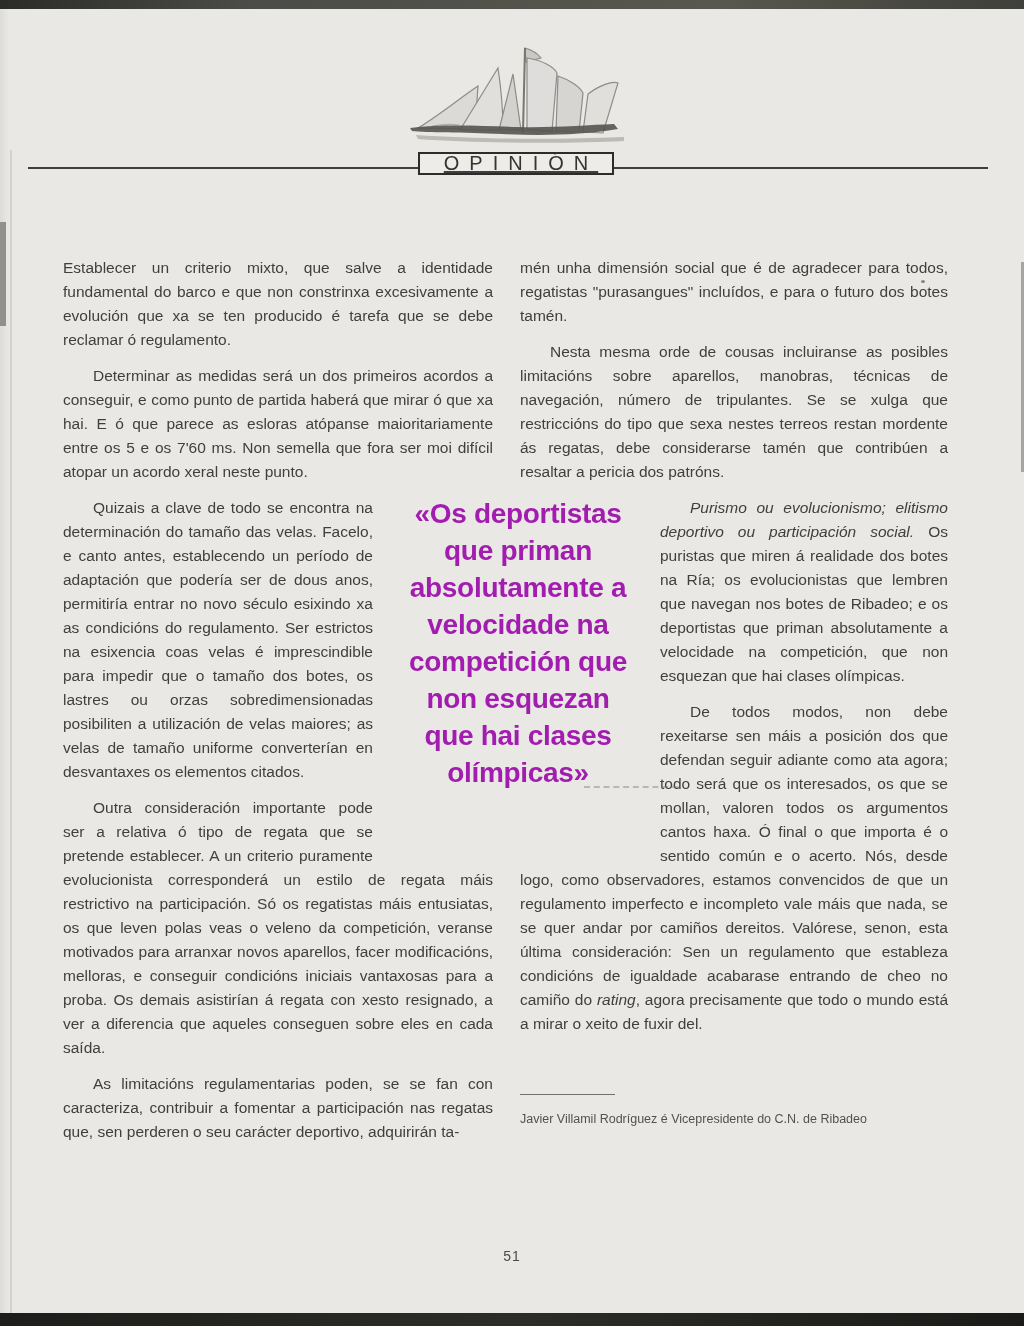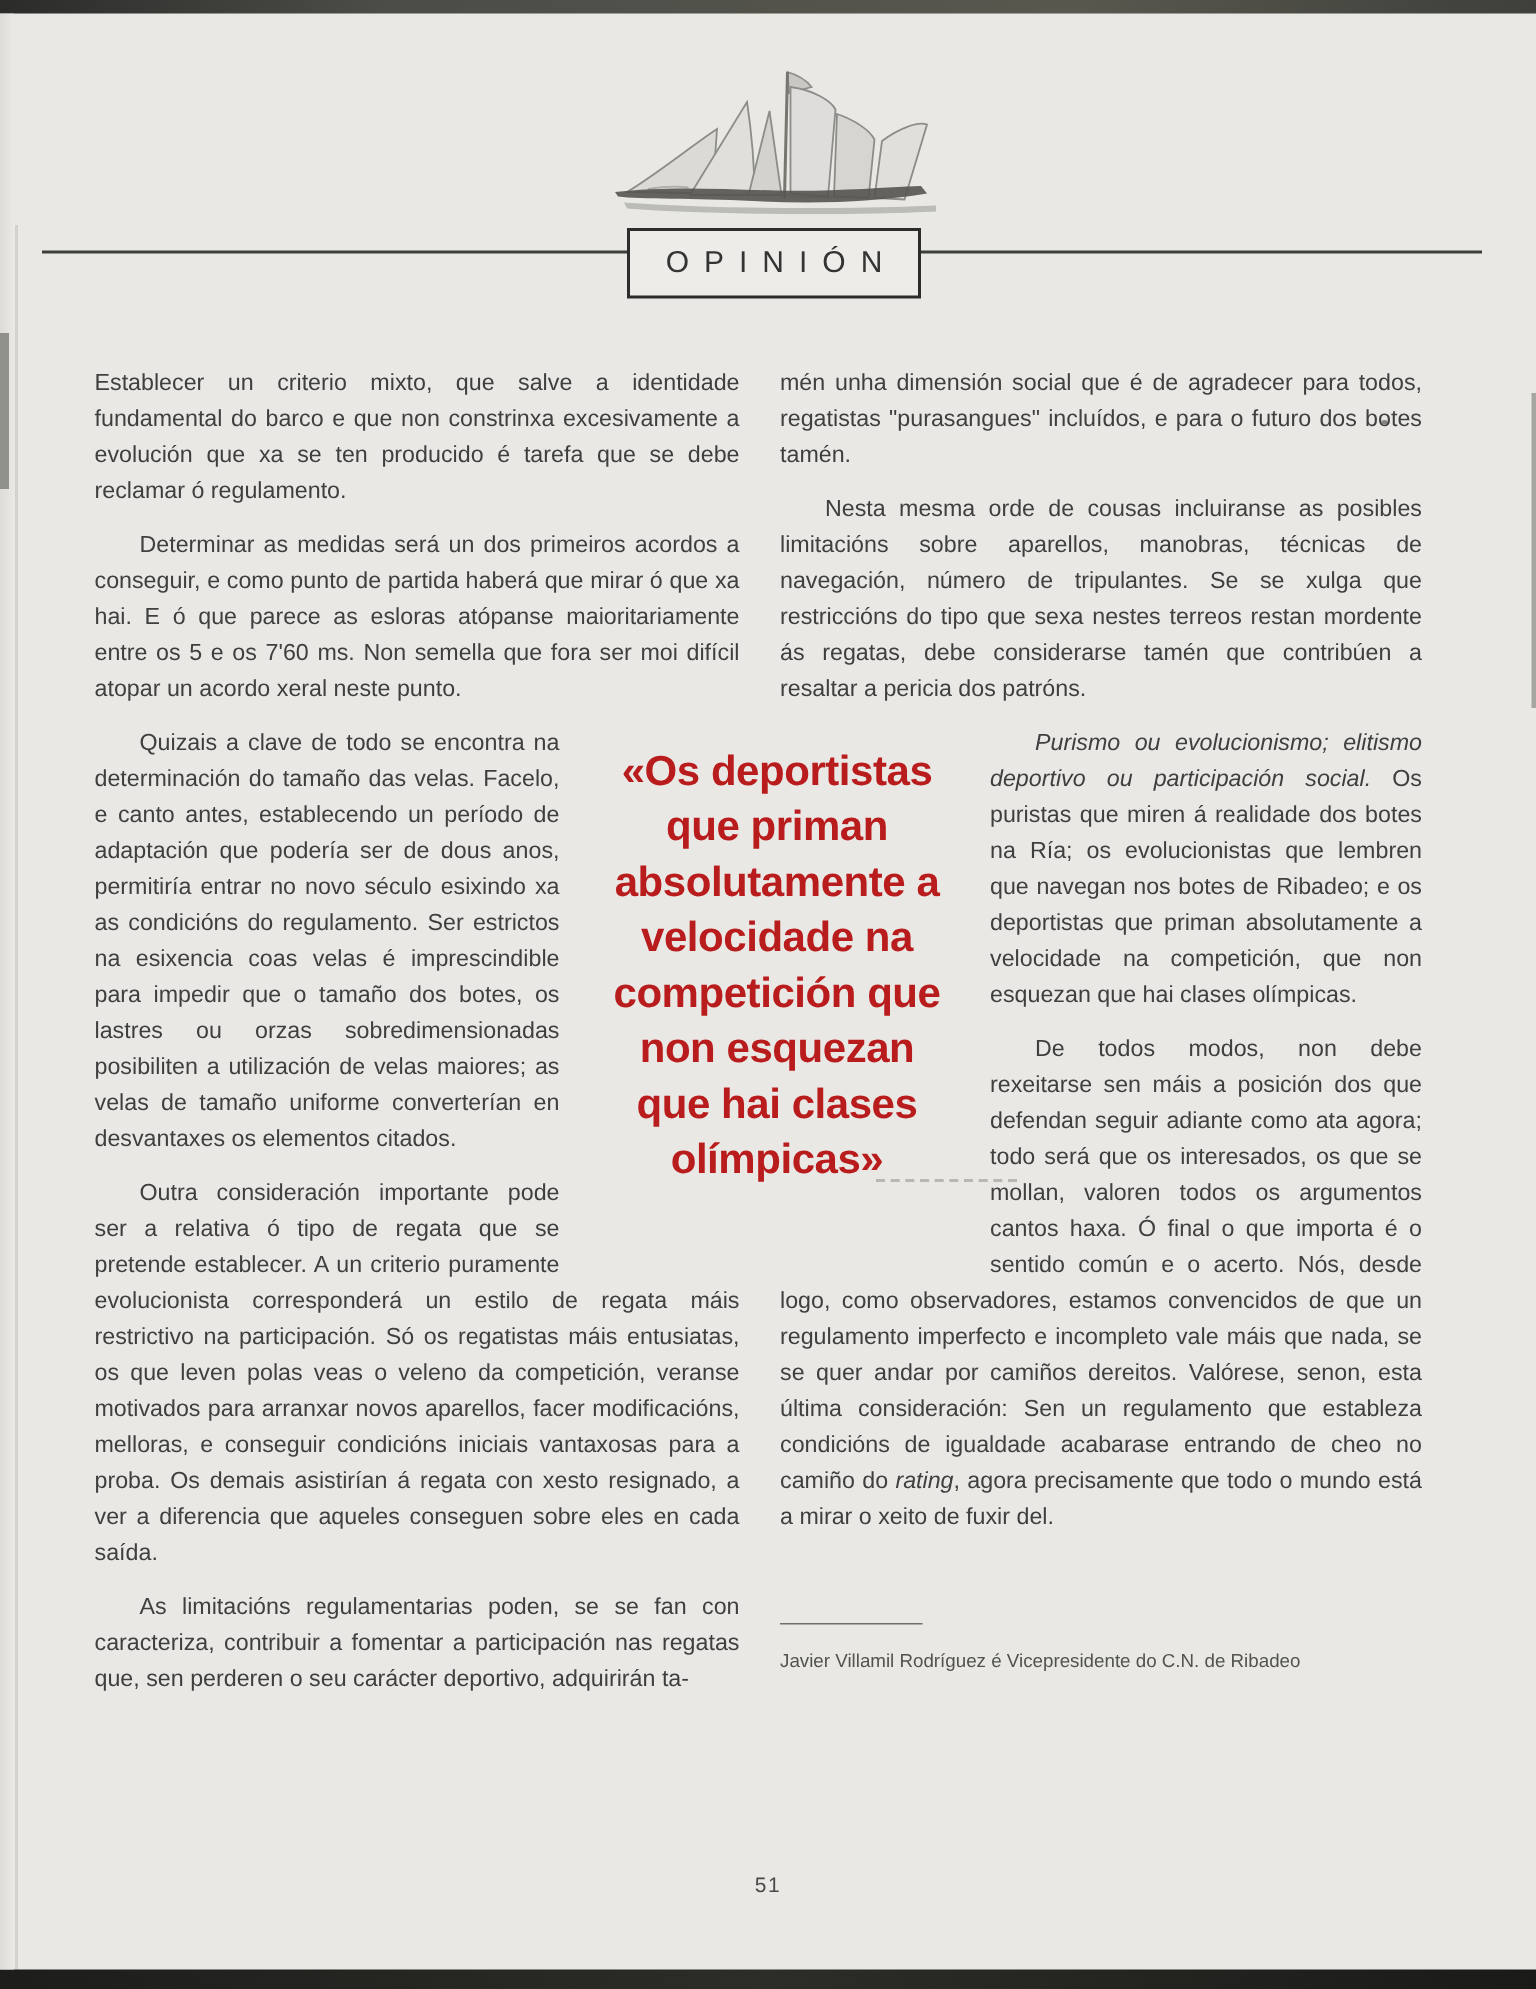--- a/index.html
+++ b/index.html
@@ -24,42 +24,42 @@
   .crease-artifact{position:absolute;left:10px;top:150px;bottom:13px;width:2px;
     background:rgba(60,60,56,0.12);}
   .left-edge-mark{position:absolute;left:0;top:222px;width:6px;height:104px;background:#90908c;}
   .right-edge-mark{position:absolute;right:0;top:262px;width:3px;height:210px;background:rgba(40,40,36,0.35);}
   .speck-artifact{position:absolute;left:921px;top:280px;width:4px;height:3px;border-radius:50%;background:rgba(50,50,46,0.55);}
 
   
   .boat{position:absolute;left:402px;top:40px;}
   .header-rule{position:absolute;left:28px;top:167px;width:960px;height:2px;background:#3e3e3a;}
   .opinion-box{
-    position:absolute;left:418px;top:152px;width:196px;height:47px;
+    position:absolute;left:418px;top:152px;width:196px;height:23px;
     background:#edece8;border:2px solid #2c2c2a;box-sizing:border-box;
-    display:flex;align-items:center;justify-content:center;
+    display:flex;align-items:center;justify-content:center;text-decoration:underline;
   }
   .opinion-title{
     font-size:20px;color:#343432;letter-spacing:10px;text-indent:10px;
     font-weight:500;white-space:nowrap;
   }
 
   
   .col{position:absolute;top:244px;font-size:15.5px;line-height:24px;text-align:justify;}
   .col-left{left:63px;width:430px;}
   .col-right{left:520px;width:428px;}
-  .col p{margin:0 0 12px 0;text-indent:30px;}
+  .col p{margin:12px 0 12px 0;text-indent:30px;}
   .col p.no-indent{text-indent:0;}
   .quote-spacer-right{float:right;width:120px;height:372px;}
   .quote-spacer-left{float:left;width:140px;height:350px;}
   .it{font-style:italic;}
 
   .pull-quote{
     position:absolute;left:370px;top:495px;width:296px;
-    font-size:28px;line-height:37px;font-weight:bold;color:#b91c1c;
+    font-size:28px;line-height:37px;font-weight:bold;color:#a21caf;
     text-align:center;white-space:pre-line;letter-spacing:-0.3px;
   }
   .pencil-dash-artifact{position:absolute;left:584px;top:786px;width:94px;height:0;
     border-top:2px dashed rgba(110,110,106,0.40);}
 
   .byline-block{margin-top:58px;}
   .byline-rule{width:95px;height:0;border-top:1.5px solid #6f6f6b;margin-bottom:9px;}
   .byline{font-size:12.5px;color:#52524e;text-align:left;line-height:16px;margin-top:16px;}
 
   .page-number{position:absolute;left:0;right:0;top:1248px;text-align:center;

